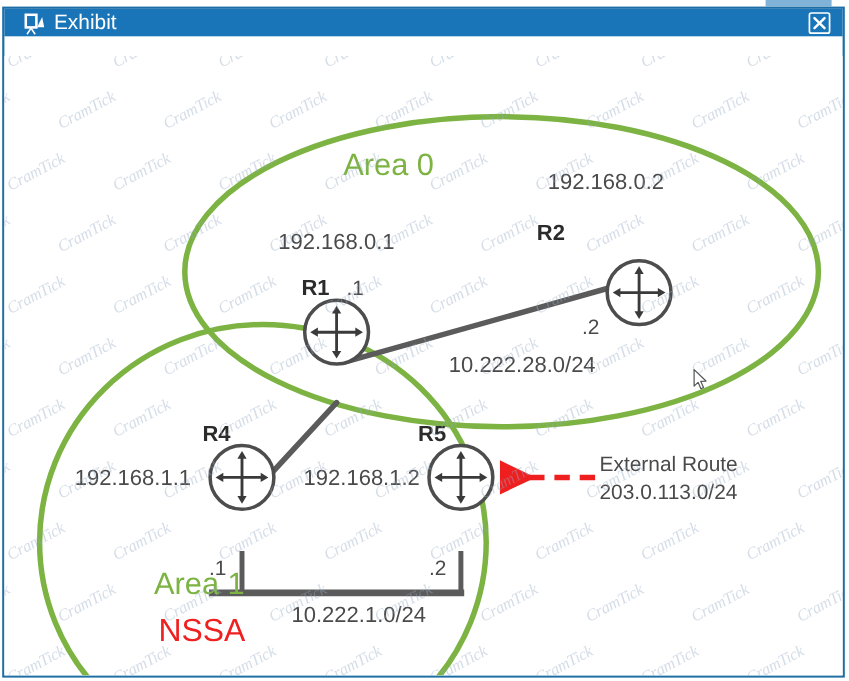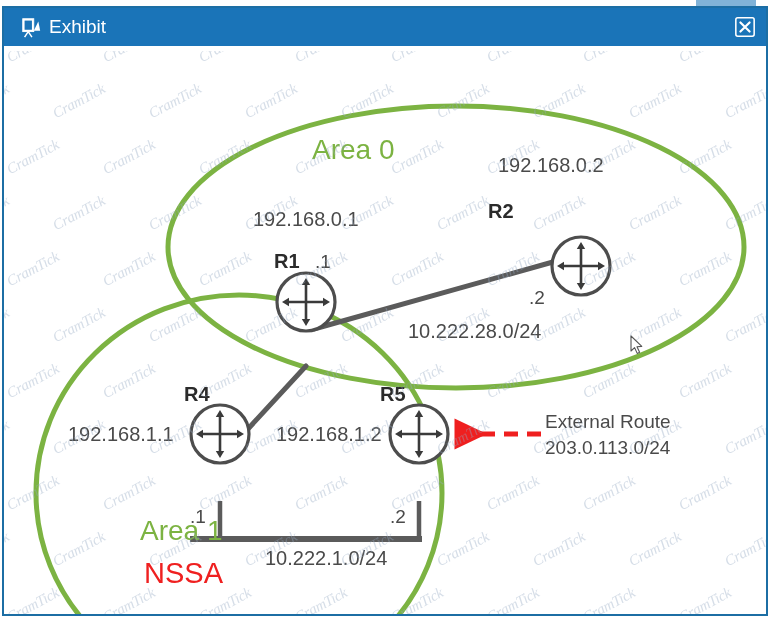--- a/index.html
+++ b/index.html
@@ -24,21 +24,21 @@
     height: 610px;
     border: 2px solid #1c6ea4;
     box-sizing: border-box;
     background: #ffffff;
   }
   #title-bar {
     position: absolute;
     left: 0;
     top: 0;
     right: 0;
-    height: 38px;
+    height: 25px;
     background: #1a74b8;
     display: flex;
     align-items: center;
     padding: 0 10px 0 16px;
     box-sizing: border-box;
   }
   #title-icon {
     width: 22px;
     height: 22px;
     margin-right: 7px;

